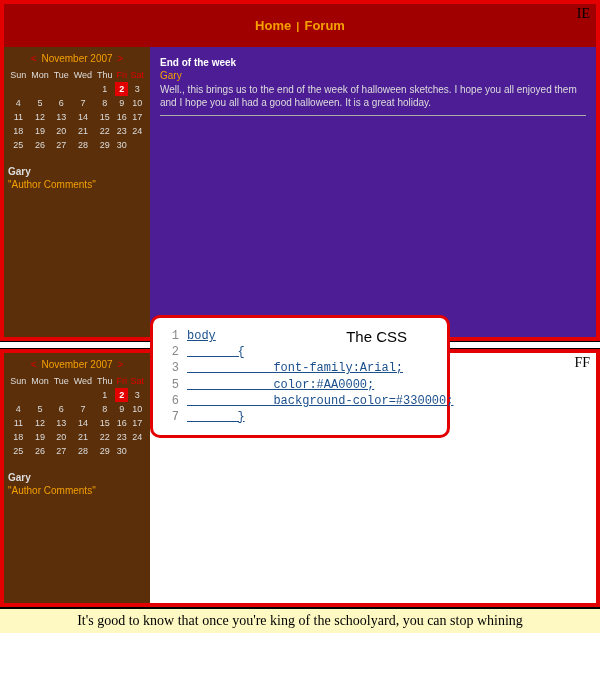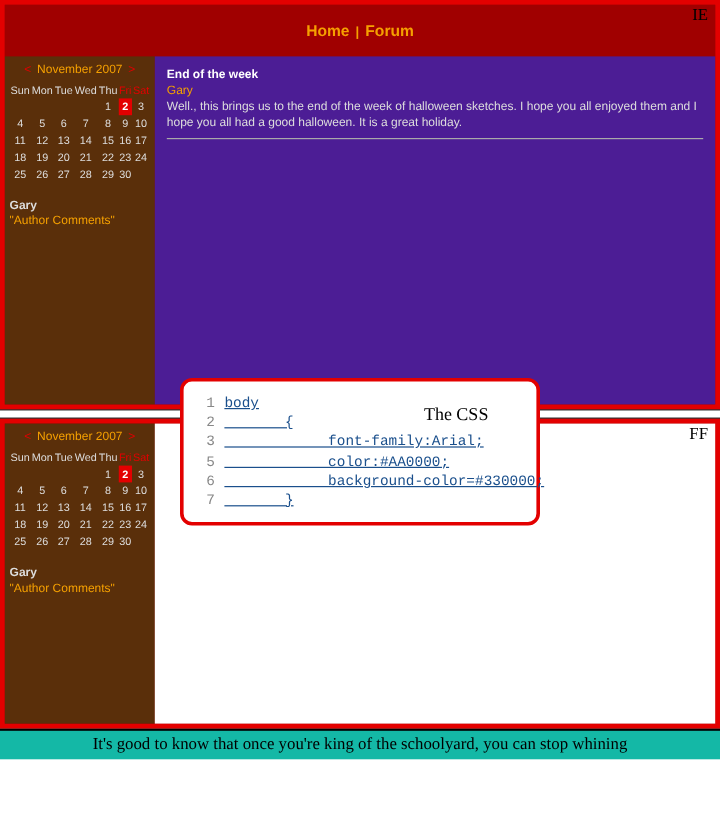--- a/index.html
+++ b/index.html
@@ -3,44 +3,44 @@
 <meta charset="utf-8">
 <style>
   * { box-sizing: border-box; margin: 0; padding: 0; }
   body { background: #fff; font-family: Arial, sans-serif; font-size: 11px; width: 600px; }
   .outer { border: 4px solid #e30000; background: #a00000; position: relative; }
   .browser-label { position: absolute; top: 2px; right: 6px; font-family: Georgia, serif; font-size: 14px; color: #000; font-weight: normal; z-index: 5; text-align: right; }
   .topnav { text-align: center; padding: 14px 16px; background: #a00000; }
   .topnav a { color: #f5a000; font-weight: bold; font-size: 13px; text-decoration: none; }
   .topnav .sep { color: #f5a000; font-weight: bold; padding: 0 2px; }
   .layout { display: flex; }
-  .sidebar { width: 125px; background: #5a2f0a; color: #ccc; padding: 6px 4px 12px 4px; font-size: 10px; }
+  .sidebar { width: 146px; background: #5a2f0a; color: #ccc; padding: 6px 4px 12px 4px; font-size: 10px; }
   .cal-head { text-align: center; color: #f5a000; margin-bottom: 4px; }
   .cal-head .arrow { color: #e30000; padding: 0 2px; }
   .cal-table { width: 100%; border-collapse: collapse; font-size: 9px; color: #ddd; text-align: center; }
   .cal-table th { font-weight: normal; padding: 2px 0; }
   .cal-table th:last-child { color: #e30000; }
   .cal-table th:nth-child(6) { color: #e30000; }
   .cal-table td { padding: 2px 0; }
   .cal-table td.mark { background: #e30000; color: #fff; font-weight: bold; }
   .side-author { margin-top: 14px; }
   .side-author .name { color: #ddd; font-weight: bold; margin-bottom: 2px; }
   .side-author .comm { color: #f5a000; }
   .main { flex: 1; background: #4c1d95; color: #ddd; padding: 10px 10px 12px 10px; font-size: 10px; min-height: 290px; }
   .main.ff-white { background: #fff; }
   .post-title { color: #fff; font-weight: bold; margin-bottom: 2px; }
   .post-author { color: #f5a000; margin-bottom: 2px; }
   .post-body { color: #ddd; line-height: 1.3; margin-bottom: 6px; }
   .post-hr { border: none; border-top: 1px solid #aaa; }
   .css-overlay { position: absolute; left: 50%; transform: translateX(-50%); top: 315px; width: 300px; background: #fff; border: 3px solid #e30000; border-radius: 10px; padding: 10px 12px; font-family: "Andale Mono","Courier New",monospace; font-size: 12px; color: #1a4f8c; z-index: 20; }
-  .css-title { position: absolute; top: 20px; right: 40px; font-family: Liberation Serif, serif; font-size: 15px; color: #000; }
+  .css-title { position: absolute; top: 10px; right: 40px; font-family: Liberation Sans, sans-serif; font-size: 15px; color: #000; }
   .css-lineno { color: #888; display: inline-block; width: 14px; text-align: right; margin-right: 8px; }
   .css-line { white-space: pre; line-height: 1.35; text-decoration: underline; }
   .stack { position: relative; }
-  .caption { background: #14b8a6; color: #000; font-family: Georgia, "Comic Sans MS", serif; font-size: 14px; text-align: center; padding: 4px 6px; border-top: 2px solid #000; }
+  .caption { background: #fef9c3; color: #000; font-family: Georgia, "Comic Sans MS", serif; font-size: 14px; text-align: center; padding: 4px 6px; border-top: 2px solid #000; }
   .ff-pad { min-height: 250px; }
   .gap-bar { height: 8px; background: #fff; border-top: 1px solid #000; border-bottom: 1px solid #000; }
 </style>
 </head>
 <body>
 
 <div class="stack">
 
   <div class="outer">
     <div class="browser-label">IE</div>

